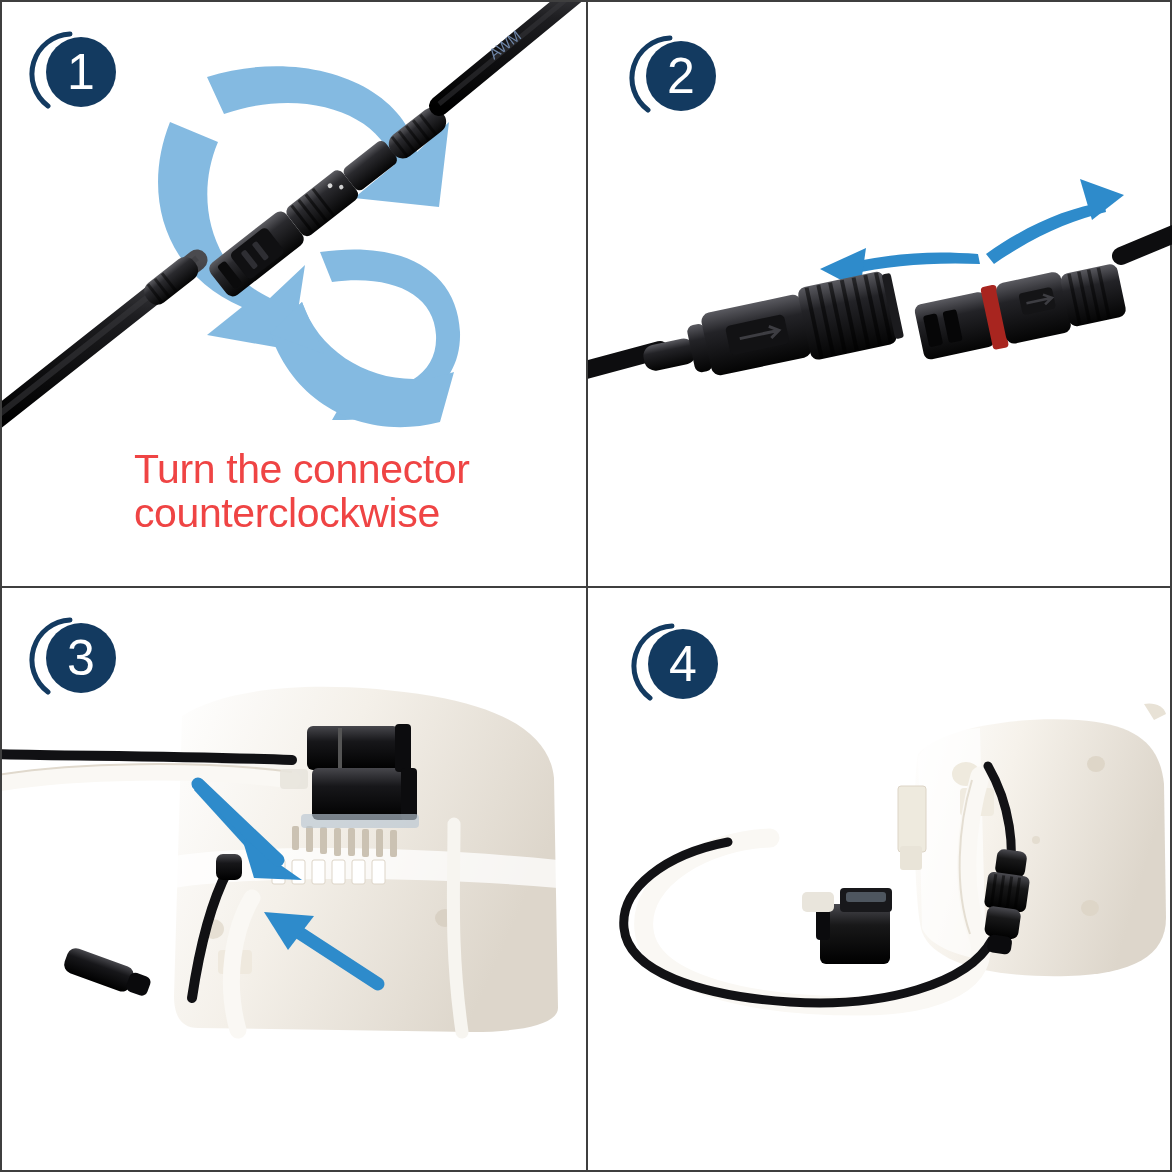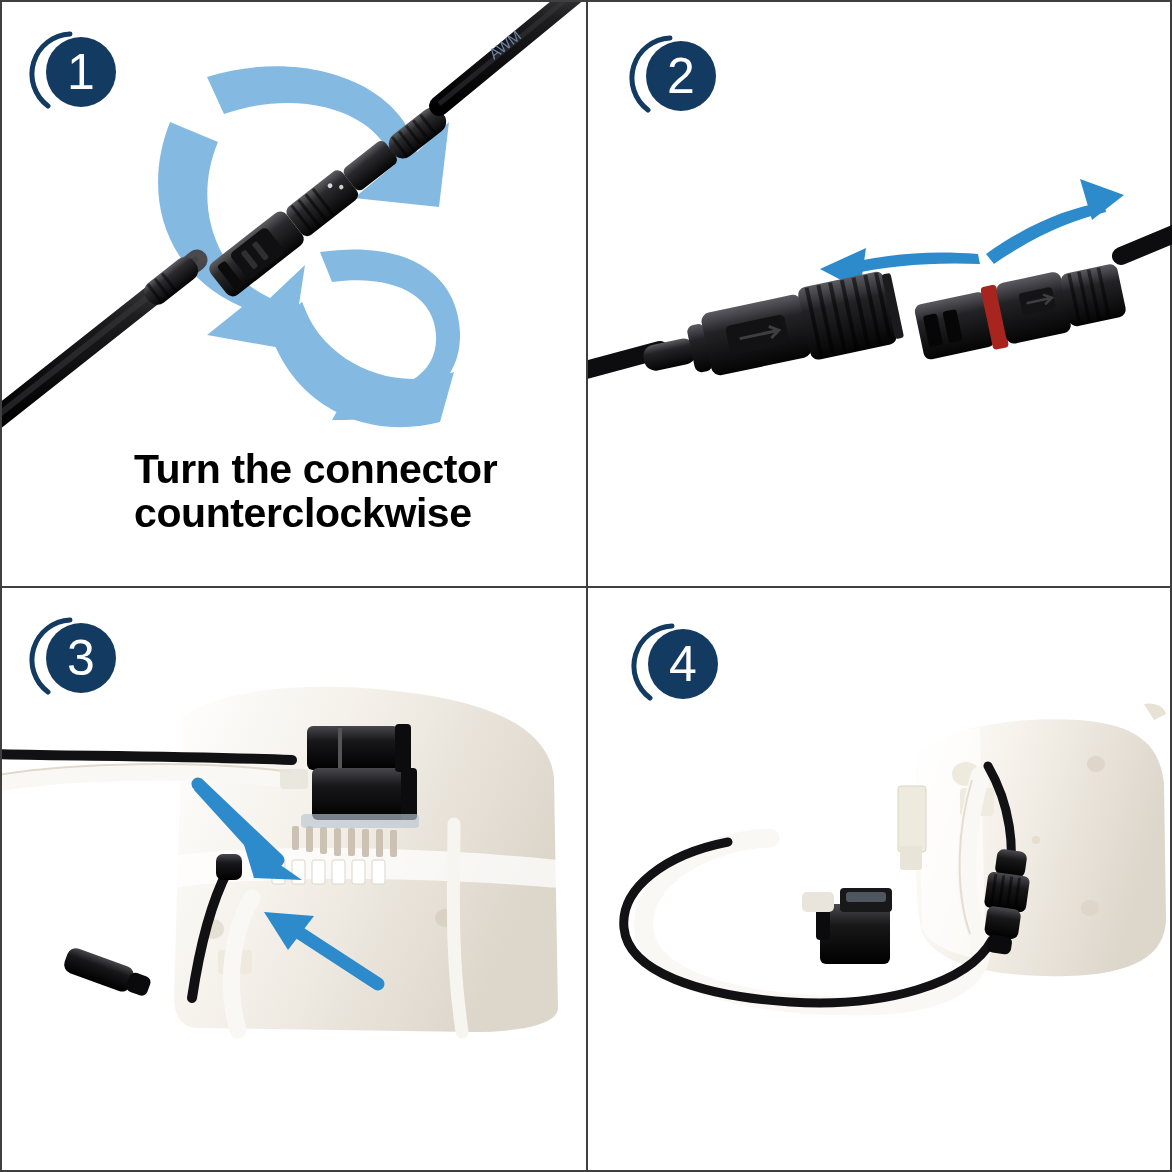--- a/index.html
+++ b/index.html
@@ -17,22 +17,22 @@
   .p1{left:0;top:0;} .p2{left:586px;top:0;}
   .p3{left:0;top:586px;} .p4{left:586px;top:586px;}
 
   
   .badge{position:absolute;width:92px;height:92px;}
   .badge svg{display:block;width:92px;height:92px;}
   .badge .num{font-family:"Liberation Sans",sans-serif;font-size:50px;
        fill:#ffffff;font-weight:400;text-anchor:middle;}
 
   
-  .caption{position:absolute;color:#000000;font-size:41px;line-height:1.07;
-           letter-spacing:-0.4px;white-space:pre-line;font-weight:700;
+  .caption{position:absolute;color:#ef4444;font-size:41px;line-height:1.07;
+           letter-spacing:-0.4px;white-space:pre-line;font-weight:400;
            font-family:"Liberation Sans",sans-serif;}
   .cap1{left:132px;top:446px;}
 
   
   .art{position:absolute;left:0;top:0;}
 </style>
 </head>
 <body>
 
 <div id="sheet">

